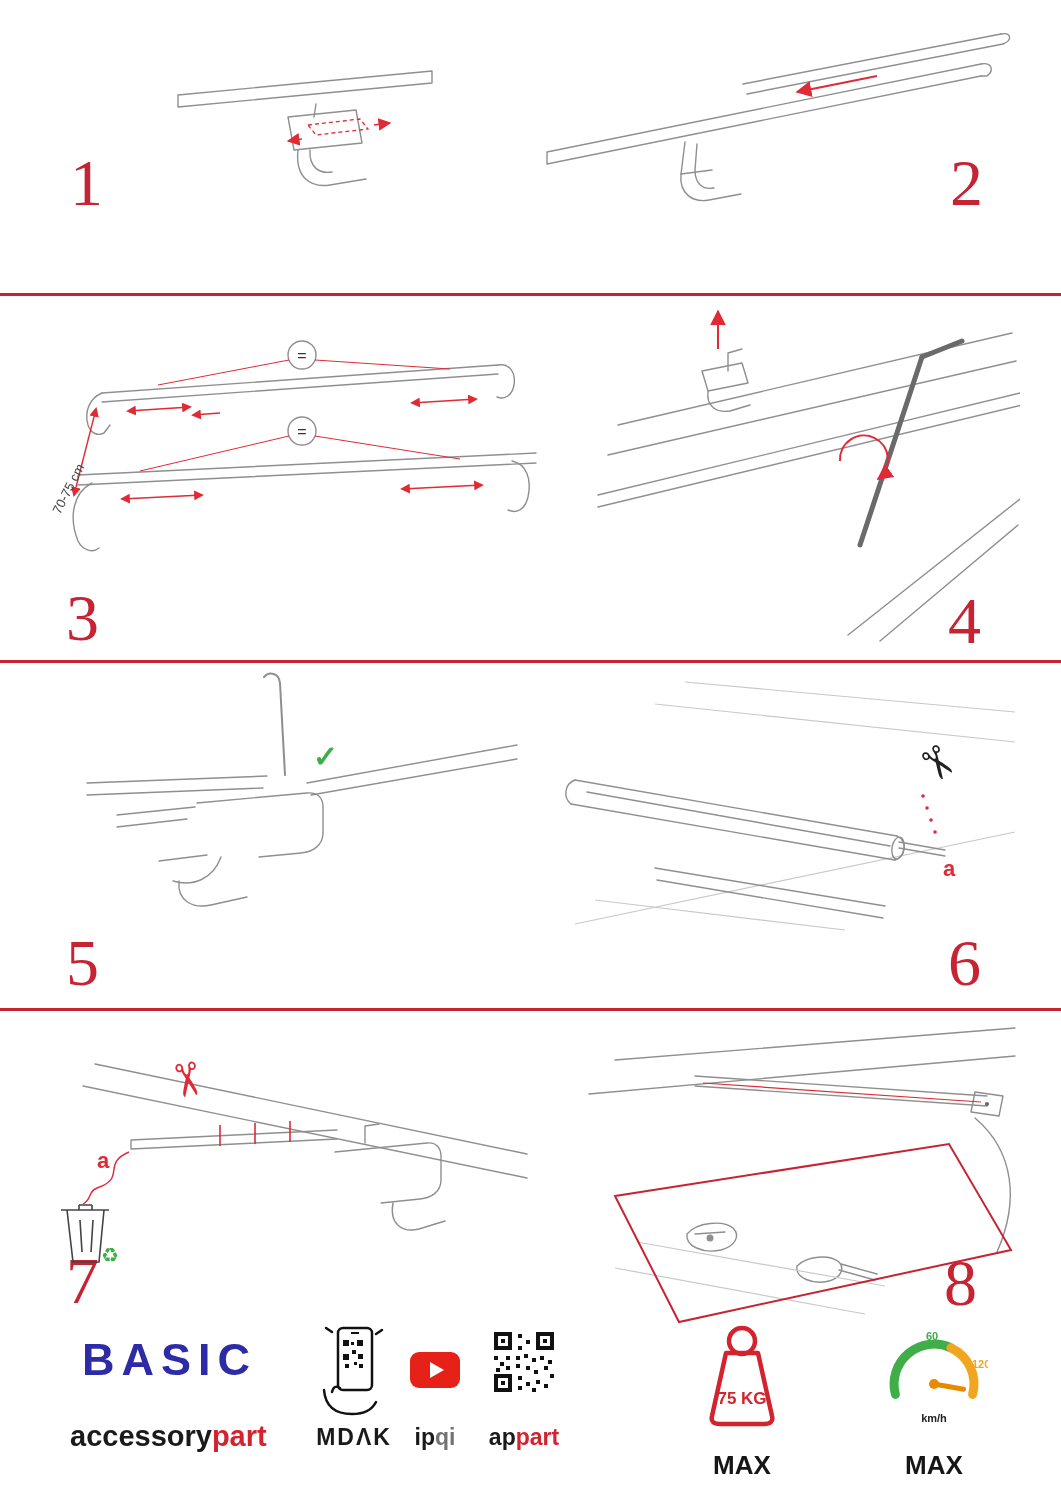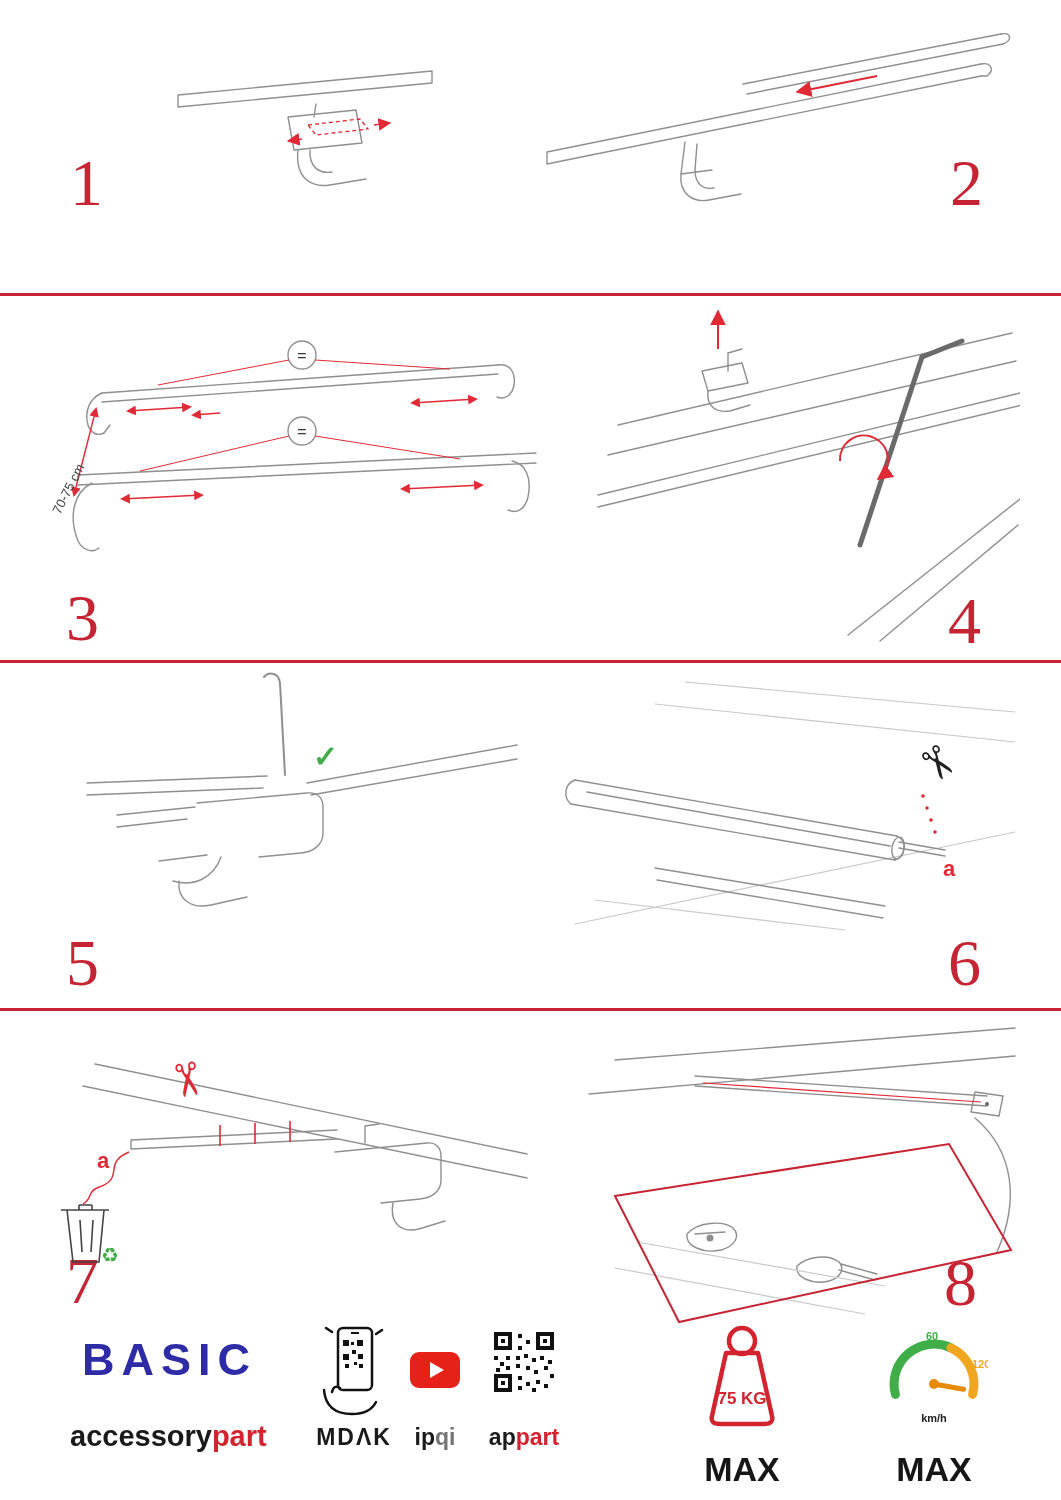--- a/index.html
+++ b/index.html
@@ -10,21 +10,21 @@
   .sep { position:absolute; left:0; width:1061px; height:3px; background:#c62333; }
   .stepnum { position:absolute; font-family:"Liberation Serif", serif;
              font-size:66px; line-height:1; color:#c62333; font-weight:500; }
   svg text { font-family:"Liberation Sans", sans-serif; }
   .brand { position:absolute; left:82px; top:1334px; font-size:45px; font-weight:600;
            letter-spacing:7px; color:#2e2ba6; }
   .wordmark { position:absolute; font-size:29px; font-weight:700; color:#1a1a1a; }
   .wordmark .red { color:#d2232e; }
   .caption { position:absolute; font-size:23px; font-weight:700; color:#1a1a1a;
              text-align:center; letter-spacing:2px; }
-  .max { position:absolute; font-size:34px; font-weight:600; color:#161616; text-align:center; }
+  .max { position:absolute; font-size:26px; font-weight:600; color:#161616; text-align:center; }
 </style>
 </head>
 <body>
 
 <div id="page">
 
   <div class="sep" style="top:293px"></div>
   <div class="sep" style="top:660px"></div>
   <div class="sep" style="top:1008px"></div>
 

